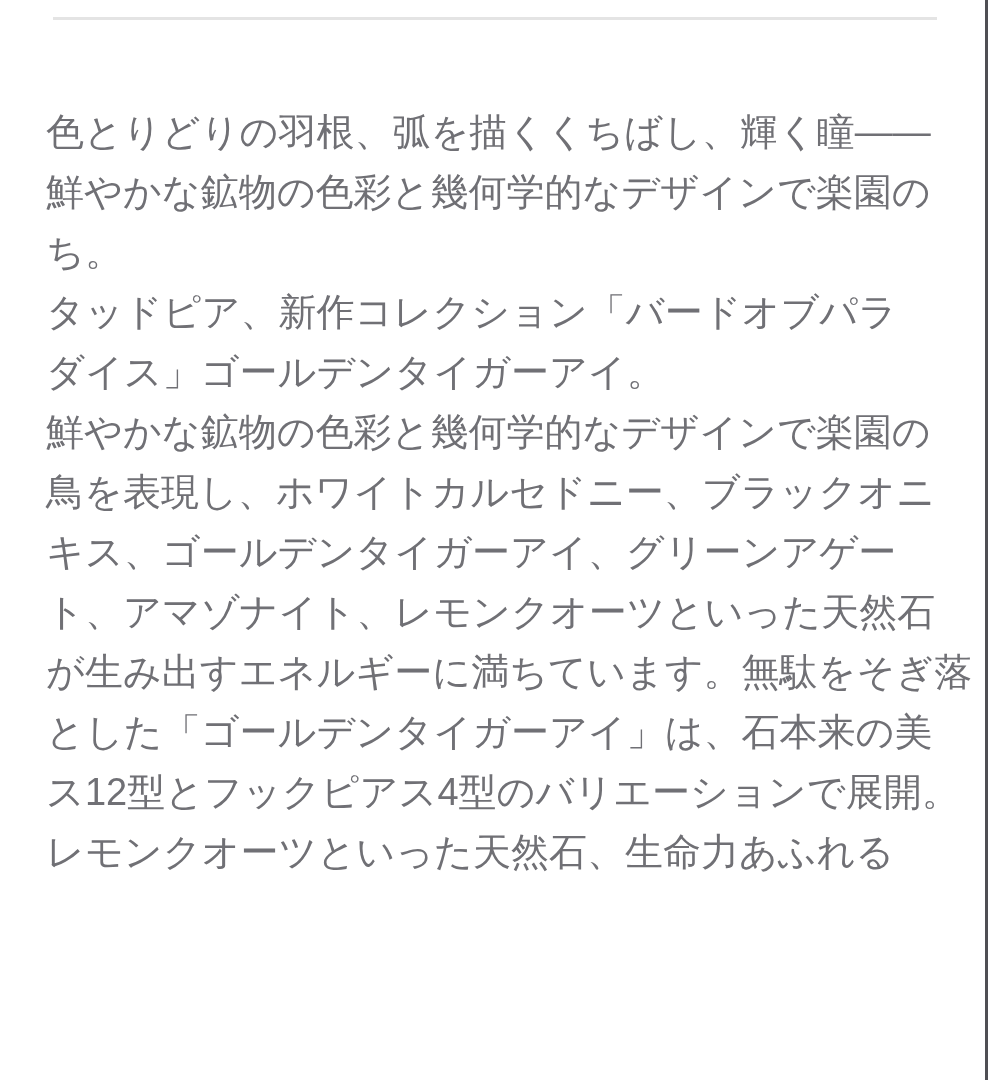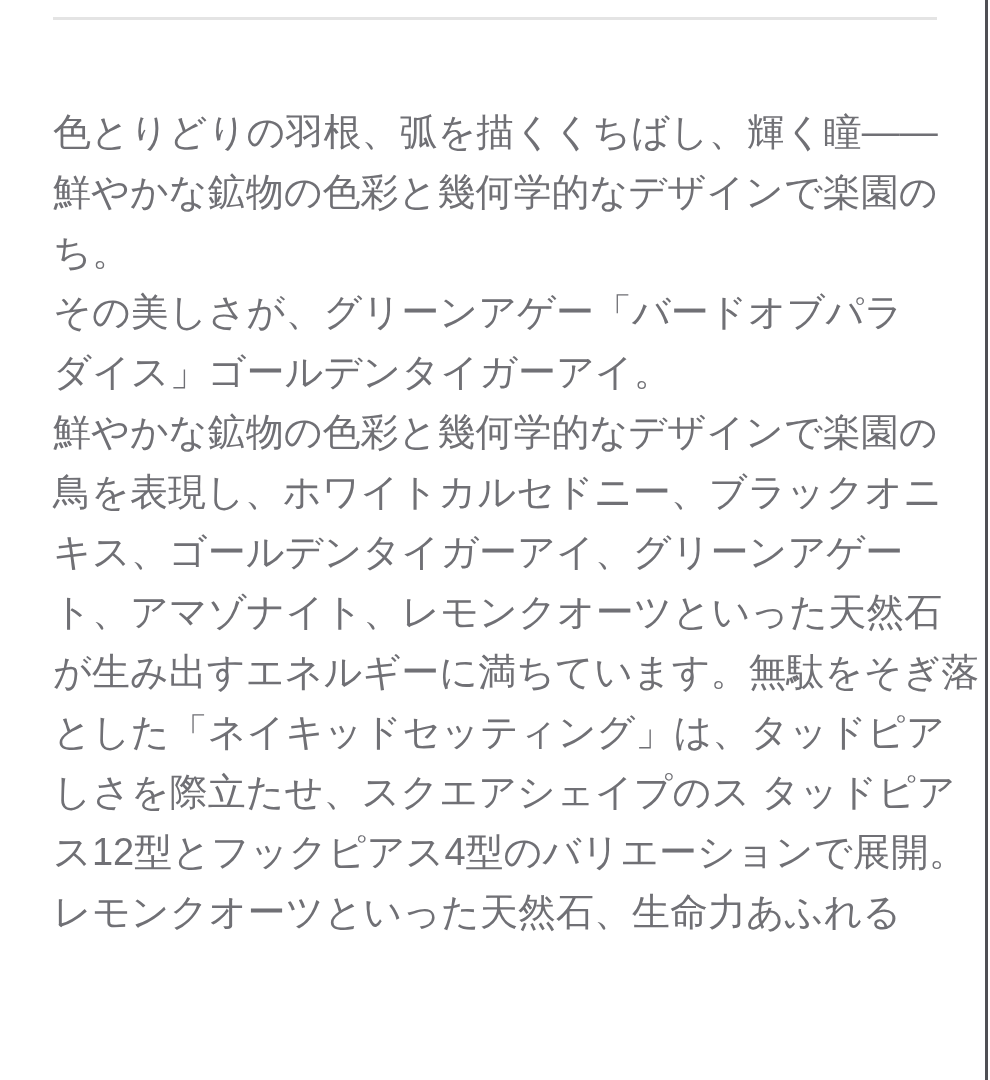--- a/index.html
+++ b/index.html
@@ -19,21 +19,21 @@
     left: 53px;
     top: 17px;
     width: 884px;
     height: 3px;
     border: none;
     margin: 0;
     background: #e4e4e4;
   }
   .description-block {
     position: absolute;
-    left: 53px;
+    left: 46px;
     top: 102px;
     width: 900px;
     font-size: 38px;
     line-height: 60px;
     font-weight: 400;
     color: #707075;
     letter-spacing: 0;
     -webkit-font-smoothing: antialiased;
   }
   .description-line {
@@ -52,26 +52,25 @@
 </style>
 </head>
 <body>
 
 <hr class="section-divider" style="background: rgb(228, 228, 228);">
 
 <div class="description-block" style="color: rgb(112, 112, 117);">
   <span class="description-line">色とりどりの羽根、弧を描くくちばし、輝く瞳――</span>
   <span class="description-line">鮮やかな鉱物の色彩と幾何学的なデザインで楽園の</span>
   <span class="description-line">ち。</span>
-  <span class="description-line">その美しさが、グリーンアゲー「バードオブパラ</span>
+  <span class="description-line">タッドピア、新作コレクション「バードオブパラ</span>
   <span class="description-line">ダイス」ゴールデンタイガーアイ。</span>
   <span class="description-line">鮮やかな鉱物の色彩と幾何学的なデザインで楽園の</span>
   <span class="description-line">鳥を表現し、ホワイトカルセドニー、ブラックオニ</span>
   <span class="description-line">キス、ゴールデンタイガーアイ、グリーンアゲー</span>
   <span class="description-line">ト、アマゾナイト、レモンクオーツといった天然石</span>
   <span class="description-line">が生み出すエネルギーに満ちています。無駄をそぎ落</span>
-  <span class="description-line">とした「ネイキッドセッティング」は、タッドピア</span>
-  <span class="description-line">しさを際立たせ、スクエアシェイプのス タッドピア</span>
+  <span class="description-line">とした「ゴールデンタイガーアイ」は、石本来の美</span>
   <span class="description-line">ス12型とフックピアス4型のバリエーションで展開。</span>
   <span class="description-line">レモンクオーツといった天然石、生命力あふれる</span>
 </div>
 
 <div class="scrollbar-track-line" style="background: rgb(79, 79, 84);"></div>
 
 </body></html>

